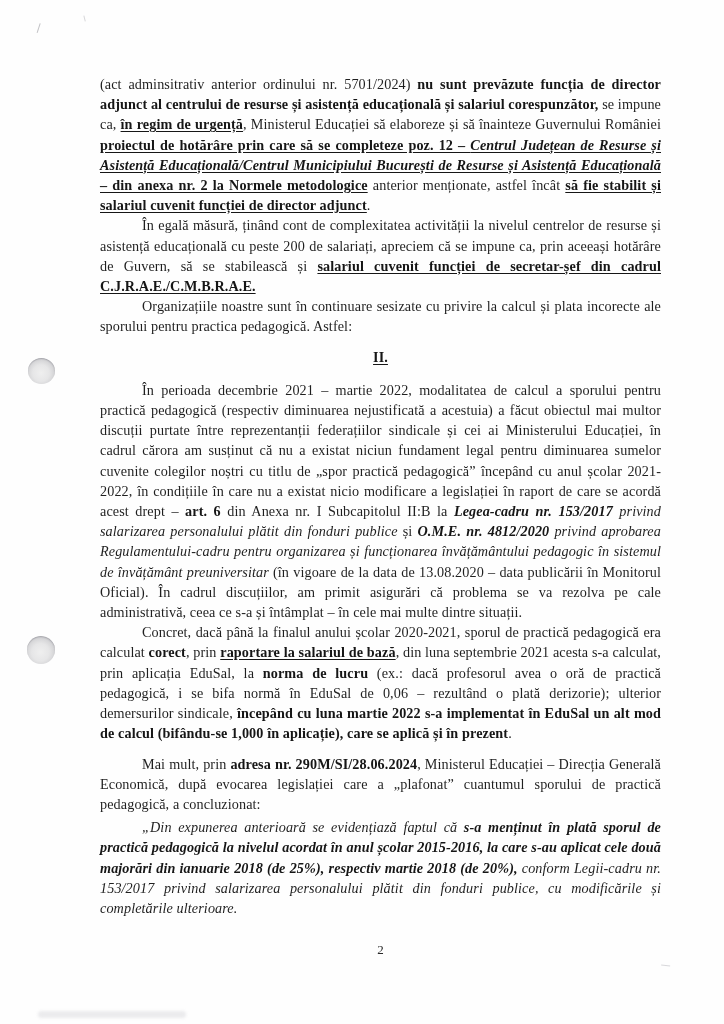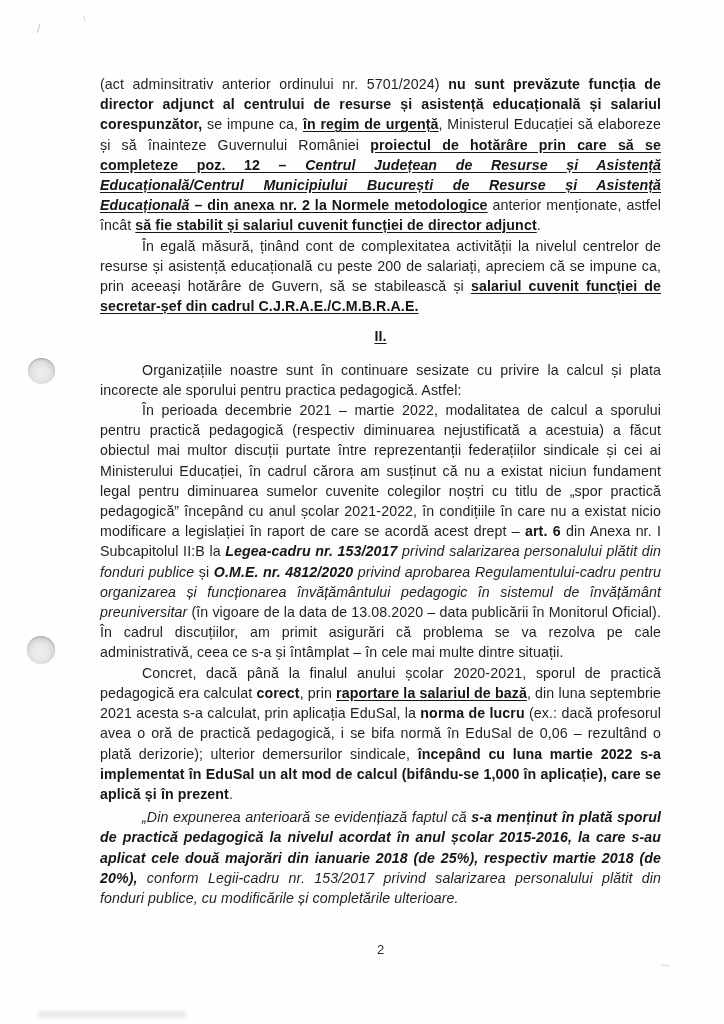--- a/index.html
+++ b/index.html
@@ -1,21 +1,21 @@
 <!DOCTYPE html>
 <html><head>
 <meta charset="utf-8">
 <style>
   html,body{margin:0;padding:0;background:#ffffff;}
   .page{
     position:relative;
     width:724px;height:1024px;
     background:#fefefe;
     overflow:hidden;
-    font-family:Liberation Sans, sans-serif;
+    font-family:Liberation Serif, serif;
     color:#1f1f1f;
   }
   .content{
     position:absolute;
     left:100px;top:74px;width:561px;
     font-size:14.2px;line-height:20.2px;
     text-align:justify;
     letter-spacing:0.1px;
   }
   .para{margin:0;text-align:justify;}
@@ -57,22 +57,23 @@
   <div class="speck speck-1" data-name="pen-mark"></div>
   <div class="speck speck-2" data-name="pen-mark"></div>
   <div class="binder-mark binder-mark-1" data-name="binder-hole-mark"></div>
   <div class="binder-mark binder-mark-2" data-name="binder-hole-mark"></div>
   <div class="speck speck-3" data-name="scan-speck"></div>
   <div class="bottom-smudge" data-name="scan-smudge"></div>
 
   <div class="content" data-name="document-body">
       <p class="para" data-name="paragraph-continuation"><span data-name="text-run">(act adminsitrativ anterior ordinului nr. 5701/2024) </span><span class="b" data-name="text-run">nu sunt prevăzute funcția de director adjunct al centrului de resurse și asistență educațională și salariul corespunzător,</span><span data-name="text-run"> se impune ca, </span><span class="b u" data-name="text-run">în regim de urgență</span><span data-name="text-run">, Ministerul Educației să elaboreze și să înainteze Guvernului României </span><span class="b u" data-name="text-run">proiectul de hotărâre prin care să se completeze poz. 12 – </span><span class="b i u" data-name="text-run">Centrul Județean de Resurse și Asistență Educațională/Centrul Municipiului București de Resurse și Asistență Educațională</span><span class="b u" data-name="text-run"> – din anexa nr. 2 la Normele metodologice</span><span data-name="text-run"> anterior menționate, astfel încât </span><span class="b u" data-name="text-run">să fie stabilit și salariul cuvenit funcției de director adjunct</span><span data-name="text-run">.</span></p>
       <p class="para indent" data-name="paragraph-egala-masura"><span data-name="text-run">În egală măsură, ținând cont de complexitatea activității la nivelul centrelor de resurse și asistență educațională cu peste 200 de salariați, apreciem că se impune ca, prin aceeași hotărâre de Guvern, să se stabilească și </span><span class="b u" data-name="text-run">salariul cuvenit funcției de secretar-șef din cadrul C.J.R.A.E./C.M.B.R.A.E.</span></p>
+      <p class="para indent" data-name="paragraph-organizatiile"><span data-name="text-run">Organizațiile noastre sunt în continuare sesizate cu privire la calcul și plata incorecte ale sporului pentru practica pedagogică. Astfel:</span></p>
       <p class="para center" data-name="section-heading"><span class="b u" data-name="text-run">II.</span></p>
-      <p class="para indent" data-name="paragraph-organizatiile"><span data-name="text-run">Organizațiile noastre sunt în continuare sesizate cu privire la calcul și plata incorecte ale sporului pentru practica pedagogică. Astfel:</span></p>
       <p class="para indent" data-name="paragraph-perioada"><span data-name="text-run">În perioada decembrie 2021 – martie 2022, modalitatea de calcul a sporului pentru practică pedagogică (respectiv diminuarea nejustificată a acestuia) a făcut obiectul mai multor discuții purtate între reprezentanții federațiilor sindicale și cei ai Ministerului Educației, în cadrul cărora am susținut că nu a existat niciun fundament legal pentru diminuarea sumelor cuvenite colegilor noștri cu titlu de „spor practică pedagogică” începând cu anul școlar 2021-2022, în condițiile în care nu a existat nicio modificare a legislației în raport de care se acordă acest drept – </span><span class="b" data-name="text-run">art. 6</span><span data-name="text-run"> din Anexa nr. I Subcapitolul II:B la </span><span class="b i" data-name="text-run">Legea-cadru nr. 153/2017</span><span class="i" data-name="text-run"> privind salarizarea personalului plătit din fonduri publice</span><span data-name="text-run"> și </span><span class="b i" data-name="text-run">O.M.E. nr. 4812/2020</span><span class="i" data-name="text-run"> privind aprobarea Regulamentului-cadru pentru organizarea și funcționarea învățământului pedagogic în sistemul de învățământ preuniversitar</span><span data-name="text-run"> (în vigoare de la data de 13.08.2020 – data publicării în Monitorul Oficial). În cadrul discuțiilor, am primit asigurări că problema se va rezolva pe cale administrativă, ceea ce s-a și întâmplat – în cele mai multe dintre situații.</span></p>
       <p class="para indent" data-name="paragraph-concret"><span data-name="text-run">Concret, dacă până la finalul anului școlar 2020-2021, sporul de practică pedagogică era calculat </span><span class="b" data-name="text-run">corect</span><span data-name="text-run">, prin </span><span class="b u" data-name="text-run">raportare la salariul de bază</span><span data-name="text-run">, din luna septembrie 2021 acesta s-a calculat, prin aplicația EduSal, la </span><span class="b" data-name="text-run">norma de lucru</span><span data-name="text-run"> (ex.: dacă profesorul avea o oră de practică pedagogică, i se bifa normă în EduSal de 0,06 – rezultând o plată derizorie); ulterior demersurilor sindicale, </span><span class="b" data-name="text-run">începând cu luna martie 2022 s-a implementat în EduSal un alt mod de calcul (bifându-se 1,000 în aplicație), care se aplică și în prezent</span><span data-name="text-run">.</span></p>
+      <p class="para indent" data-name="paragraph-mai-mult"><span data-name="text-run">Mai mult, prin </span><span class="b" data-name="text-run">adresa nr. 290M/SI/28.06.2024</span><span data-name="text-run">, Ministerul Educației – Direcția Generală Economică, după evocarea legislației care a „plafonat” cuantumul sporului de practică pedagogică, a concluzionat:</span></p>
       <p class="para indent" data-name="paragraph-citat"><span class="i" data-name="text-run">„Din expunerea anterioară se evidențiază faptul că </span><span class="b i" data-name="text-run">s-a menținut în plată sporul de practică pedagogică la nivelul acordat în anul școlar 2015-2016, la care s-au aplicat cele două majorări din ianuarie 2018 (de 25%), respectiv martie 2018 (de 20%),</span><span class="i" data-name="text-run"> conform Legii-cadru nr. 153/2017 privind salarizarea personalului plătit din fonduri publice, cu modificările și completările ulterioare.</span></p>
     </div>
 
   <div class="page-number" data-name="page-number">2</div>
 
 </div>
 
 </body></html>

